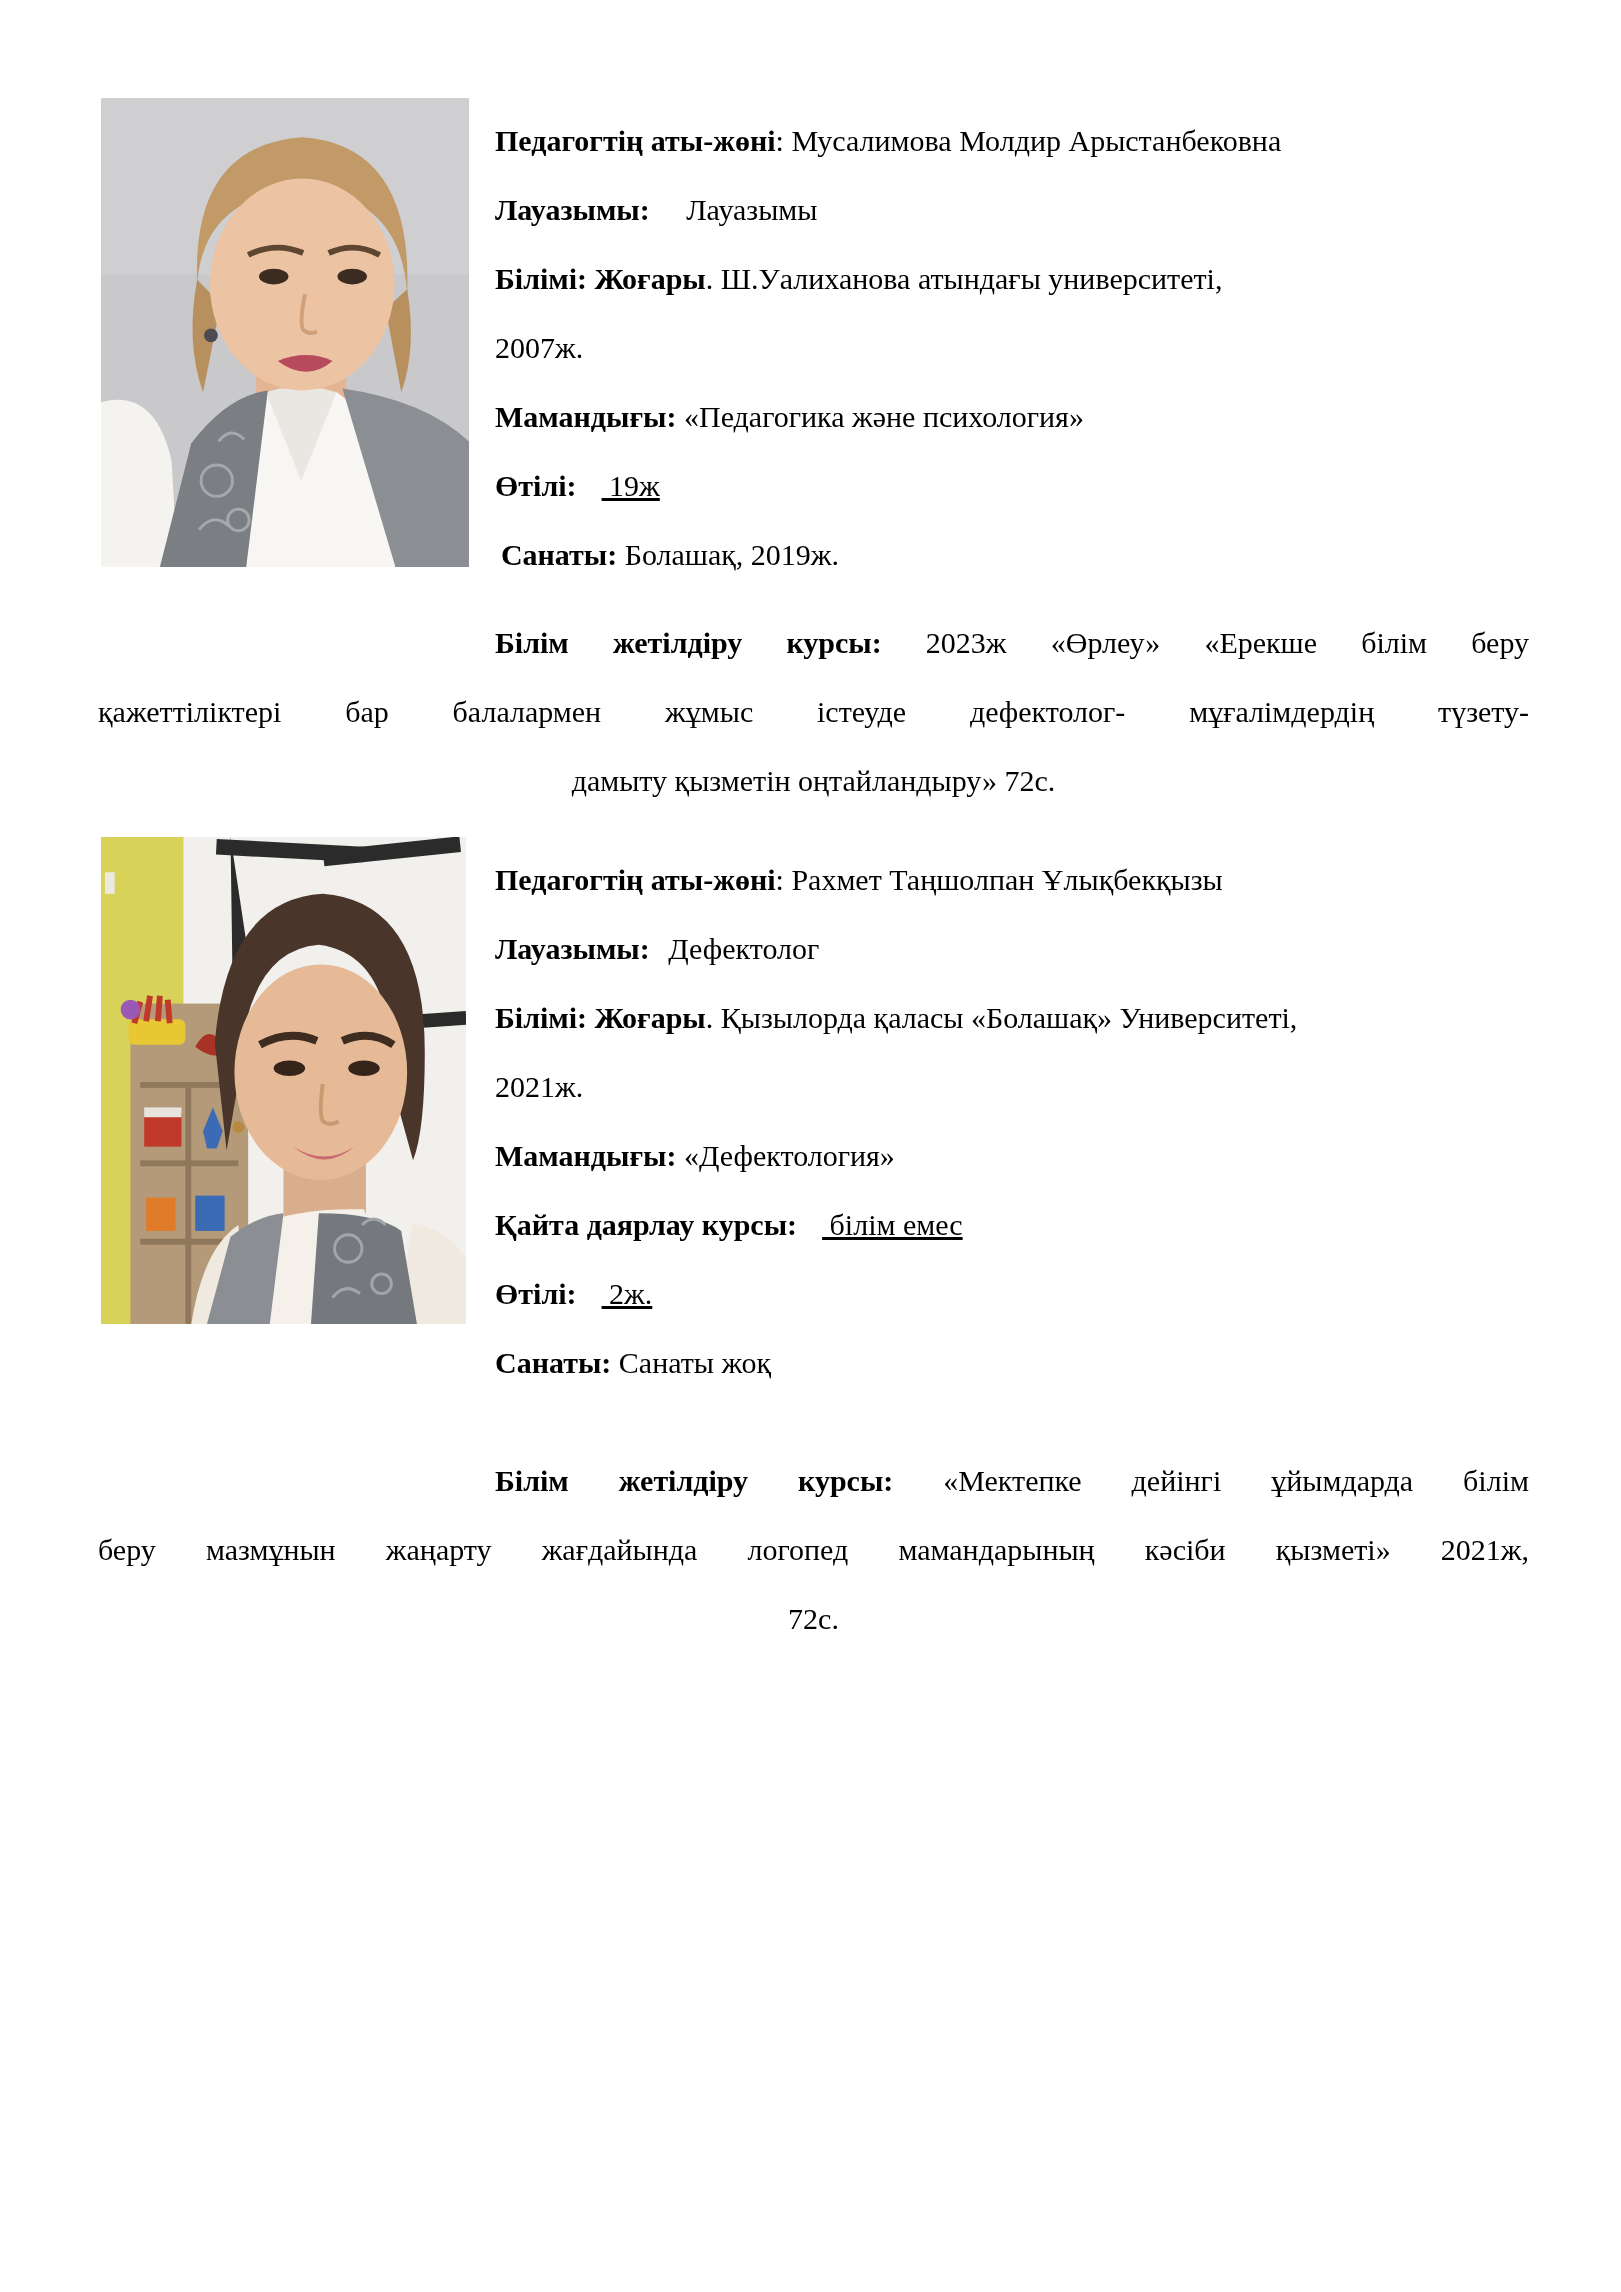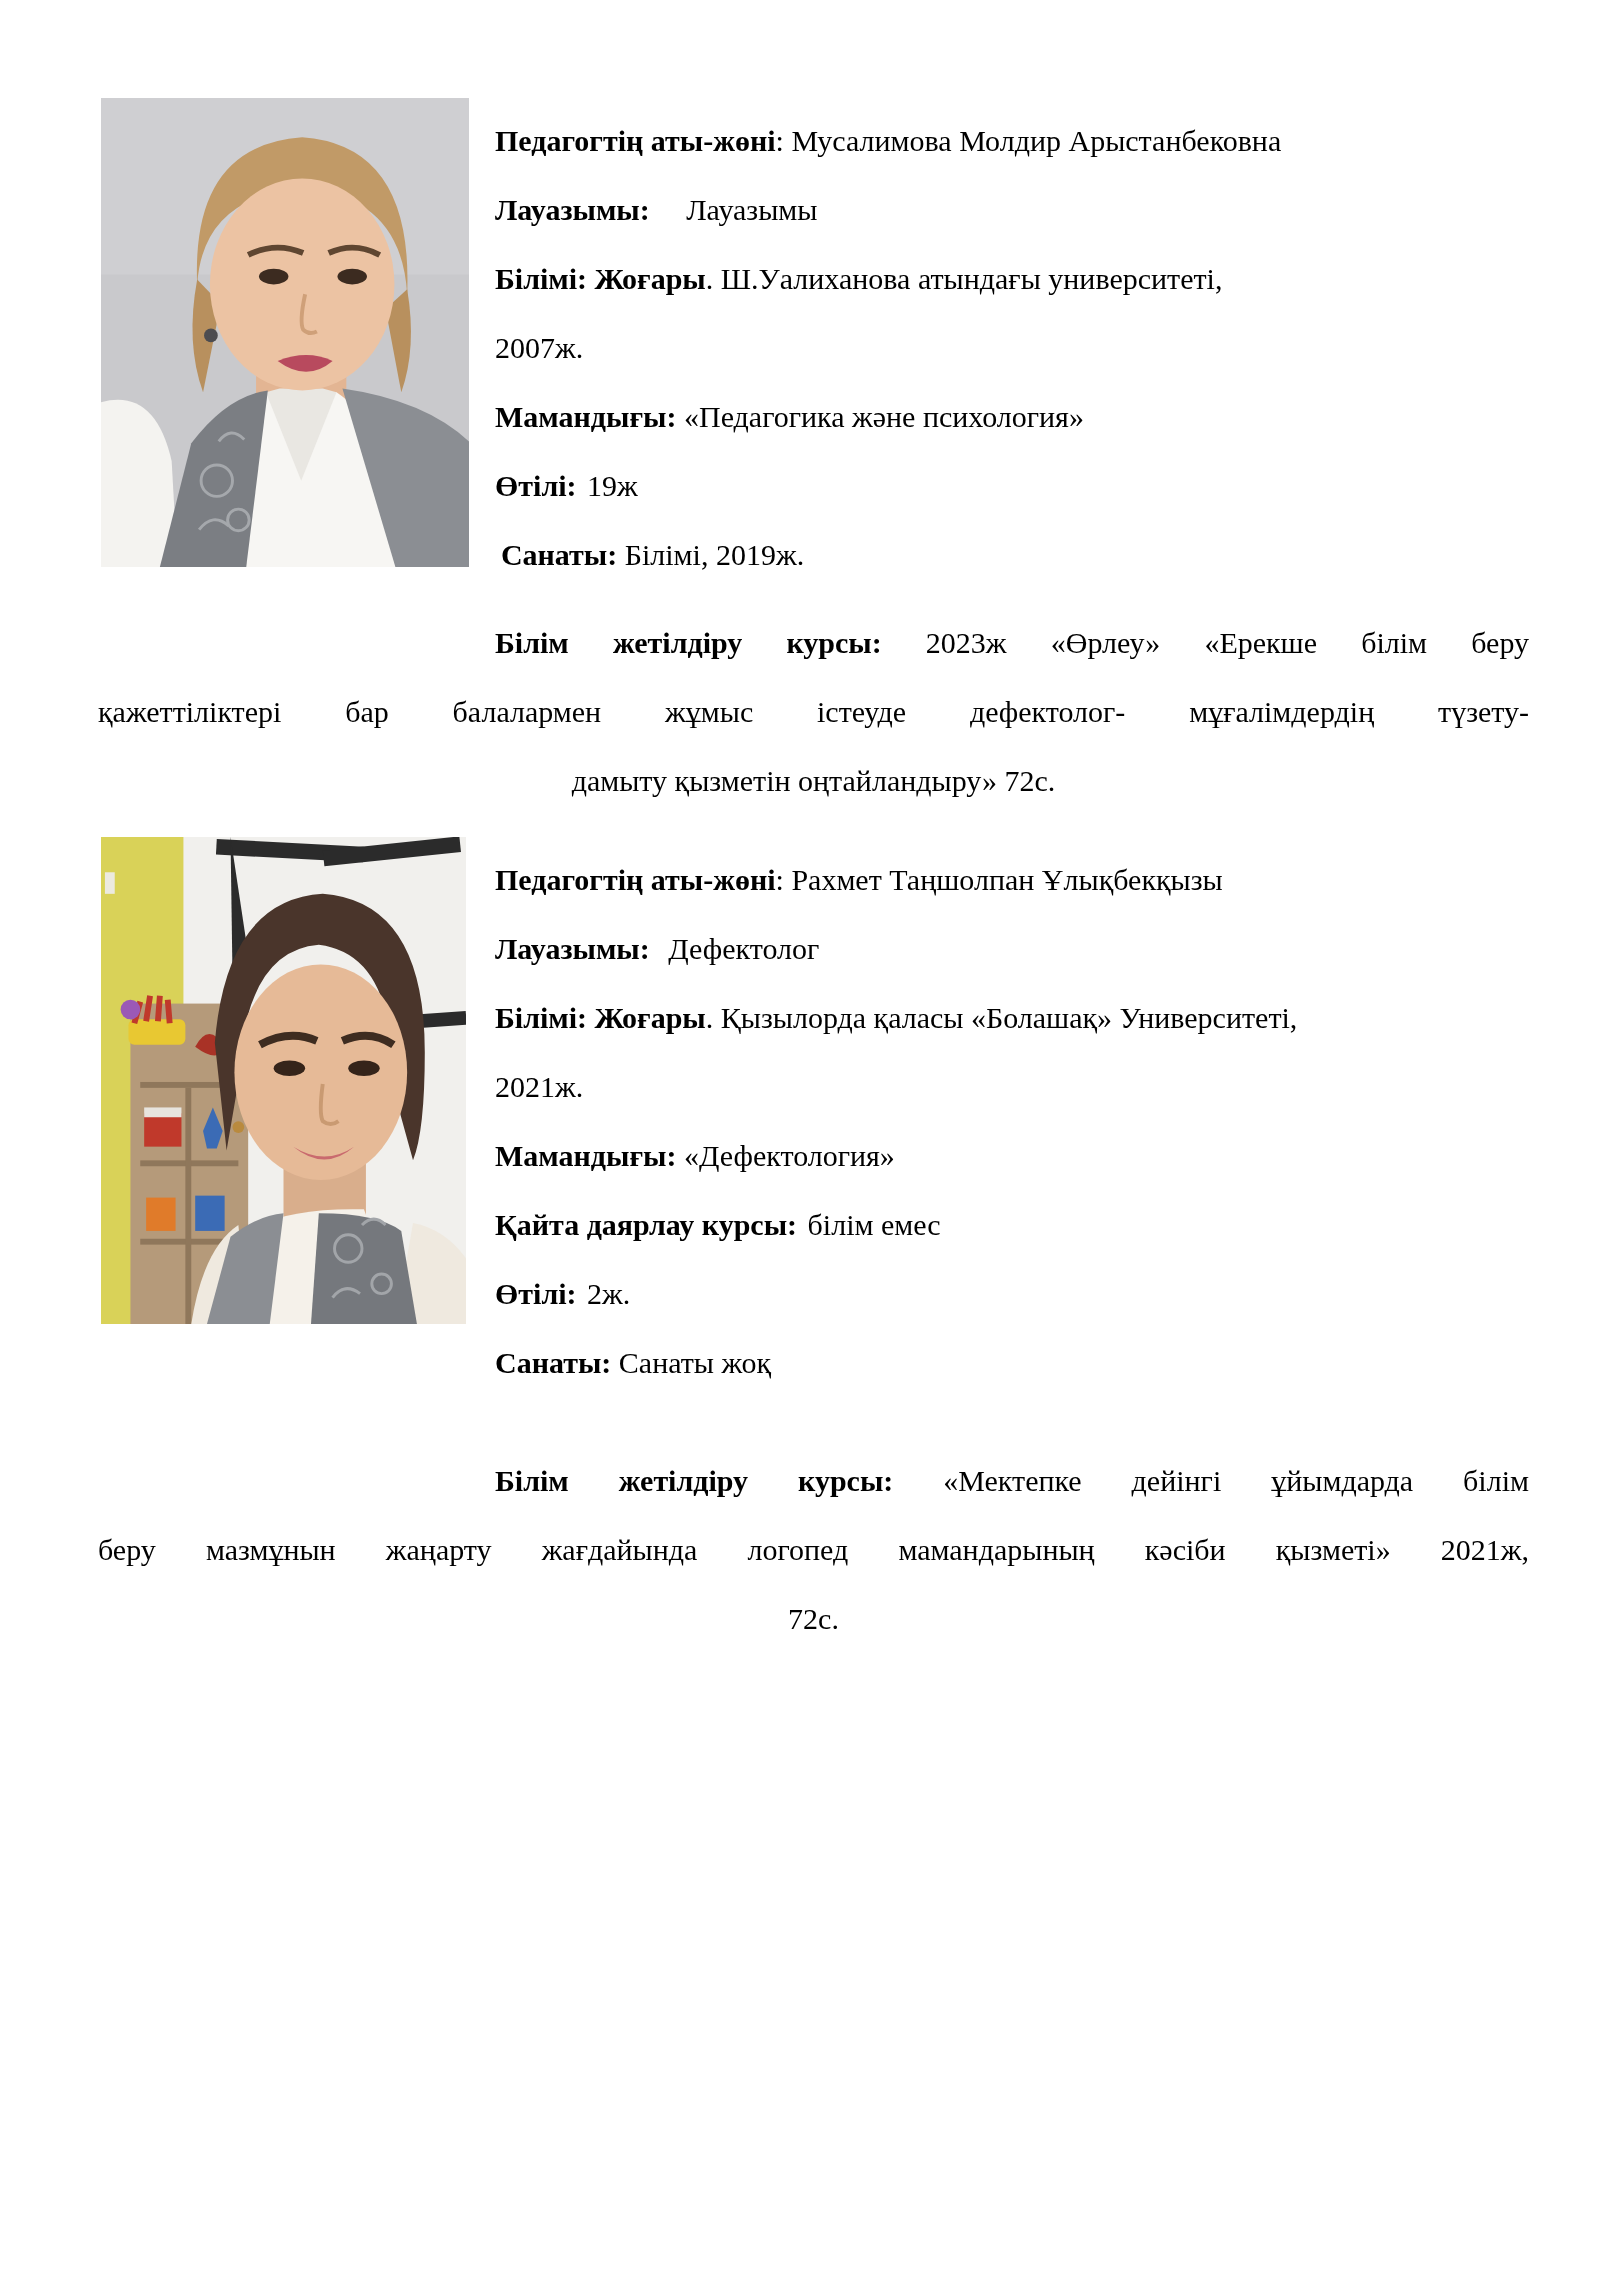--- a/index.html
+++ b/index.html
@@ -27,21 +27,21 @@
   .photo-2 { width: 365px; height: 487px; }
   .photo svg { display: block; width: 100%; height: 100%; }
   .fields { margin-left: 397px; padding-top: 7.8px; min-height: 470px; }
   .field {
     margin: 0;
     line-height: 69px;
   }
   .field b { font-weight: bold; }
   .v2 { display: block; }
   .jspread { text-align: justify; text-align-last: justify; }
-  .gap-sm { margin-left: 3px; }
+  .gap-sm { margin-left: 25px; text-decoration: underline; }
   .gap-md { margin-left: 11px; }
   .gap-lg { margin-left: 29px; }
   .cat { padding-left: 5.9px; }
   .course {
     margin: 19.6px 0 0 0;
     line-height: 69px;
   }
   .course-2 { margin-top: 49px; }
   .cl { display: block; }
   .cl1 { margin-left: 397px; text-align: justify; text-align-last: justify; }
@@ -101,21 +101,21 @@
 
       <p class="field"><b>Лауазымы:</b><span class="gap-lg"> Лауазымы</span></p>
 
       <p class="field"><b>Білімі: Жоғары</b><span>. Ш.Уалиханова атындағы университеті,</span><span class="v2">2007ж.</span></p>
 
       <p class="field"><b>Мамандығы:</b><span> «Педагогика және психология»</span></p>
 
 
       <p class="field"><b>Өтілі:</b><span class="gap-sm"> 19ж</span></p>
 
-      <p class="field cat"><b>Санаты:</b><span> Білімі, 2019ж.</span></p>
+      <p class="field cat"><b>Санаты:</b><span> Болашақ, 2019ж.</span></p>
     </div>
 
     <p class="course">
       <span class="cl cl1"><b>Білім жетілдіру курсы:</b><span> 2023ж «Өрлеу» «Ерекше білім беру</span></span>
       <span class="cl cl2">қажеттіліктері бар балалармен жұмыс істеуде дефектолог- мұғалімдердің түзету-</span>
       <span class="cl cl3">дамыту қызметін оңтайландыру» 72с.</span>
     </p>
   </section>
 
   <section class="profile profile-2">

